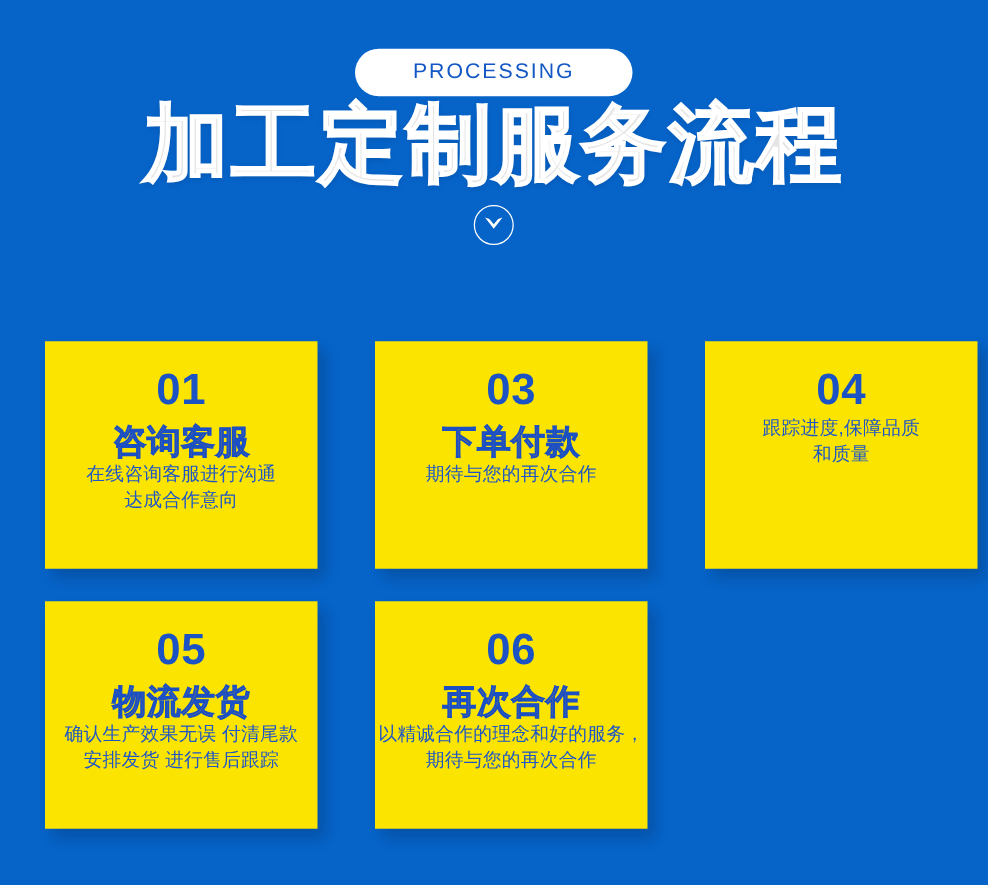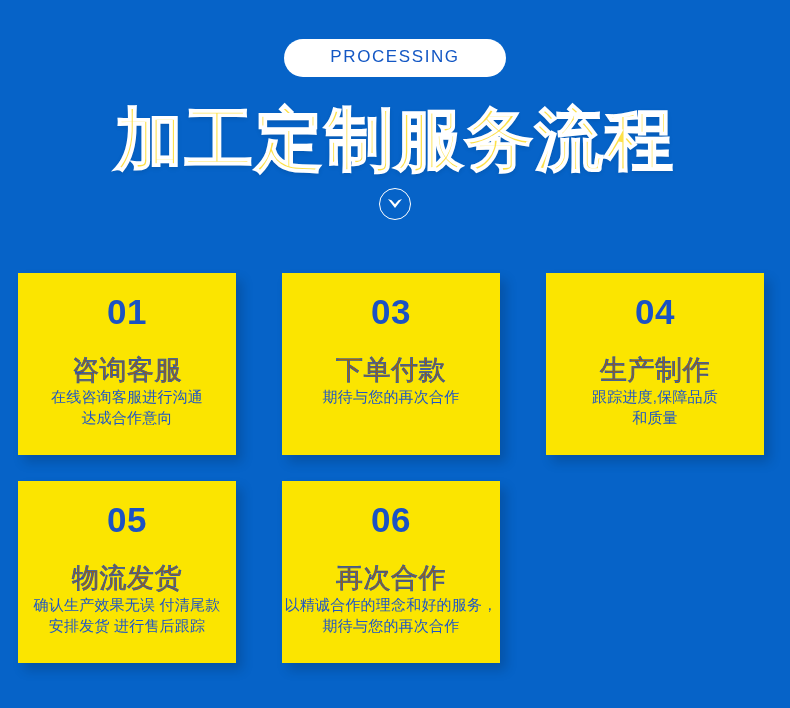--- a/index.html
+++ b/index.html
@@ -25,42 +25,42 @@
     background:#ffffff;
     border-radius:24px;
     color:#1357c4;
     font-size:17px;
     letter-spacing:1.6px;
     font-weight:400;
     line-height:1.1;
   }
 
   .title {
-    margin-top:28px;
-    color:#fde047;
+    margin-top:4px;
+    color:#e5e5e5;
     font-size:68px;
     font-weight:bold;
     letter-spacing:2px;
     line-height:1.02;
     text-shadow:0 2px 5px rgba(0,0,0,0.13);
     -webkit-text-stroke:1.6px #ffffff;
   }
 
   .chevron-wrap { margin-top:14px; display:flex; justify-content:center; }
   .chevron-circle {
     width:32px; height:32px;
     border:1.6px solid #ffffff;
     border-radius:50%;
     display:flex; align-items:center; justify-content:center;
   }
 
   
   .grid {
     position:absolute;
-    left:18px; top:273px;
+    left:36px; top:273px;
     width:746px;
     display:grid;
     grid-template-columns:repeat(3,218px);
     grid-template-rows:repeat(2,182px);
     column-gap:46px;
     row-gap:26px;
   }
 
   .card {
     background:#fbe500;
@@ -75,24 +75,24 @@
 
   .card-num {
     color:#1b52c4;
     font-size:35px;
     font-weight:bold;
     line-height:1.1;
     letter-spacing:0.5px;
   }
 
   .card-heading {
-    margin-top:23px;
-    color:#a16207;
+    margin-top:6px;
+    color:#737373;
     font-size:27px;
-    font-weight:normal;
+    font-weight:bold;
     letter-spacing:0.5px;
     line-height:1.15;
     -webkit-text-stroke:0.7px #1b4fc4;
   }
 
   .card-desc {
     margin-top:0;
     color:#1f56c6;
     font-size:15px;
     line-height:1.42;
@@ -139,21 +139,20 @@
     <div class="card">
       <div class="card-num">03</div>
       <div class="card-heading">下单付款</div>
       <div class="card-desc">
         <span class="line">期待与您的再次合作</span>
       </div>
     </div>
 
     <div class="card">
       <div class="card-num">04</div>
-      <div class="card-heading">生产制作</div>
       <div class="card-desc">
         <span class="line">跟踪进度,保障品质</span>
         <span class="line">和质量</span>
       </div>
     </div>
 
     <div class="card">
       <div class="card-num">05</div>
       <div class="card-heading">物流发货</div>
       <div class="card-desc">

